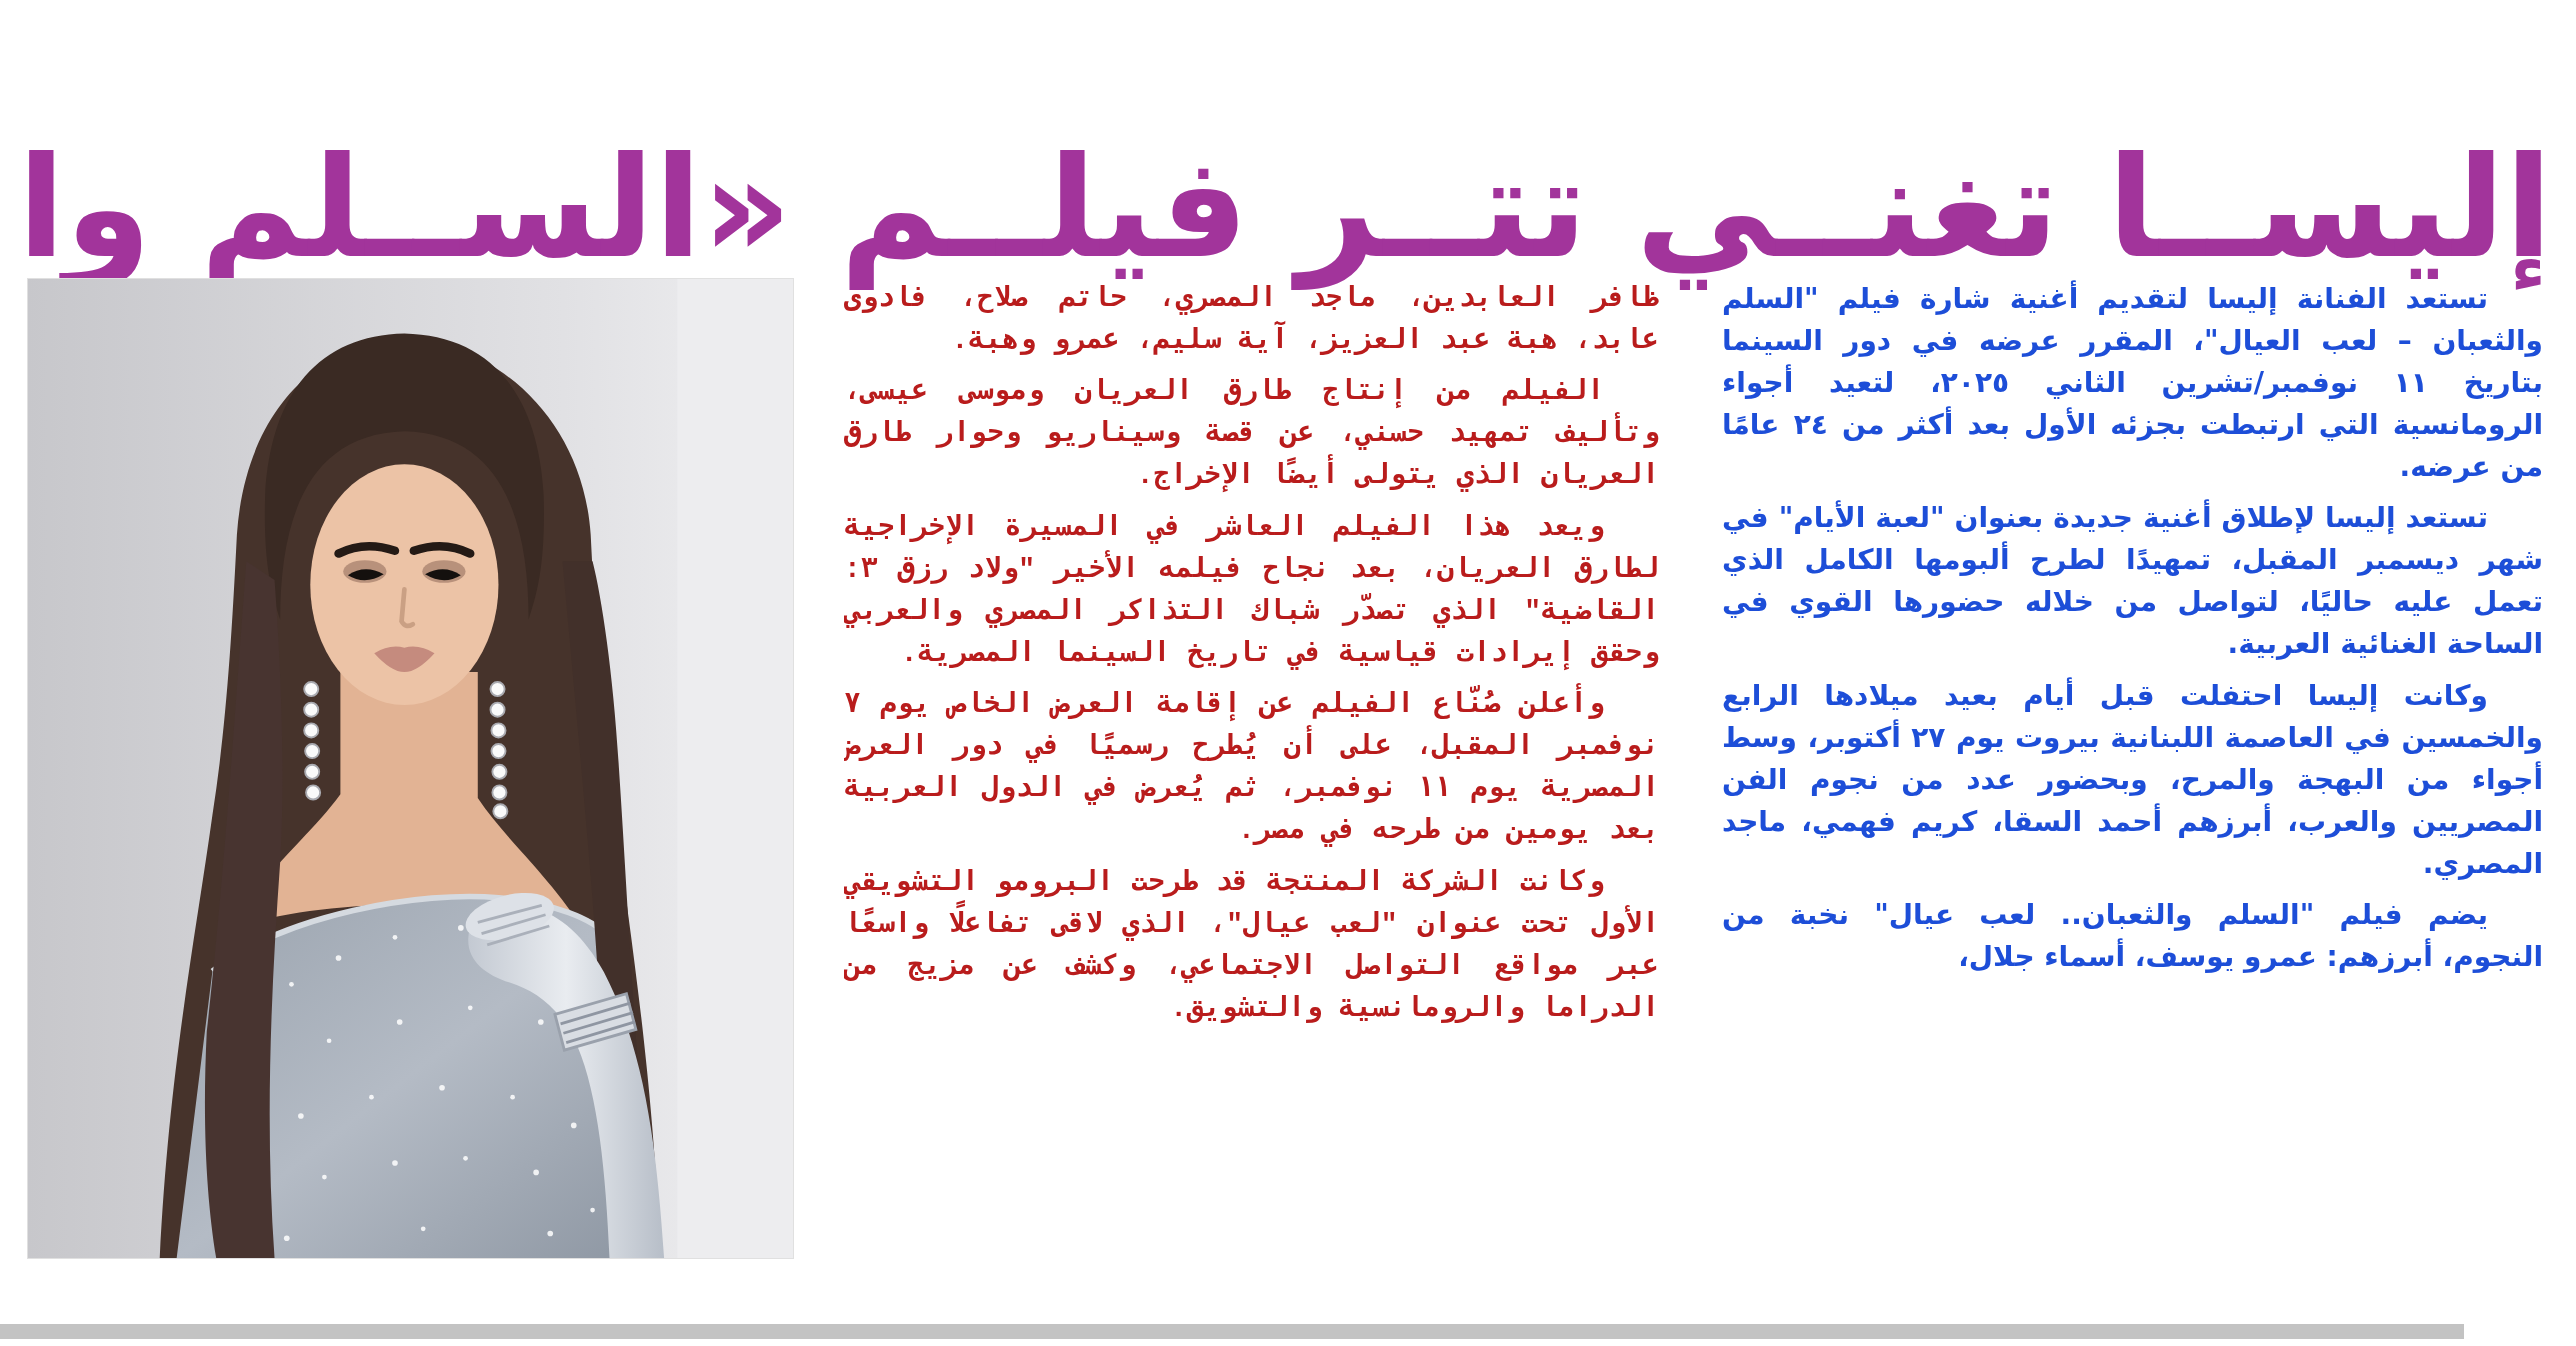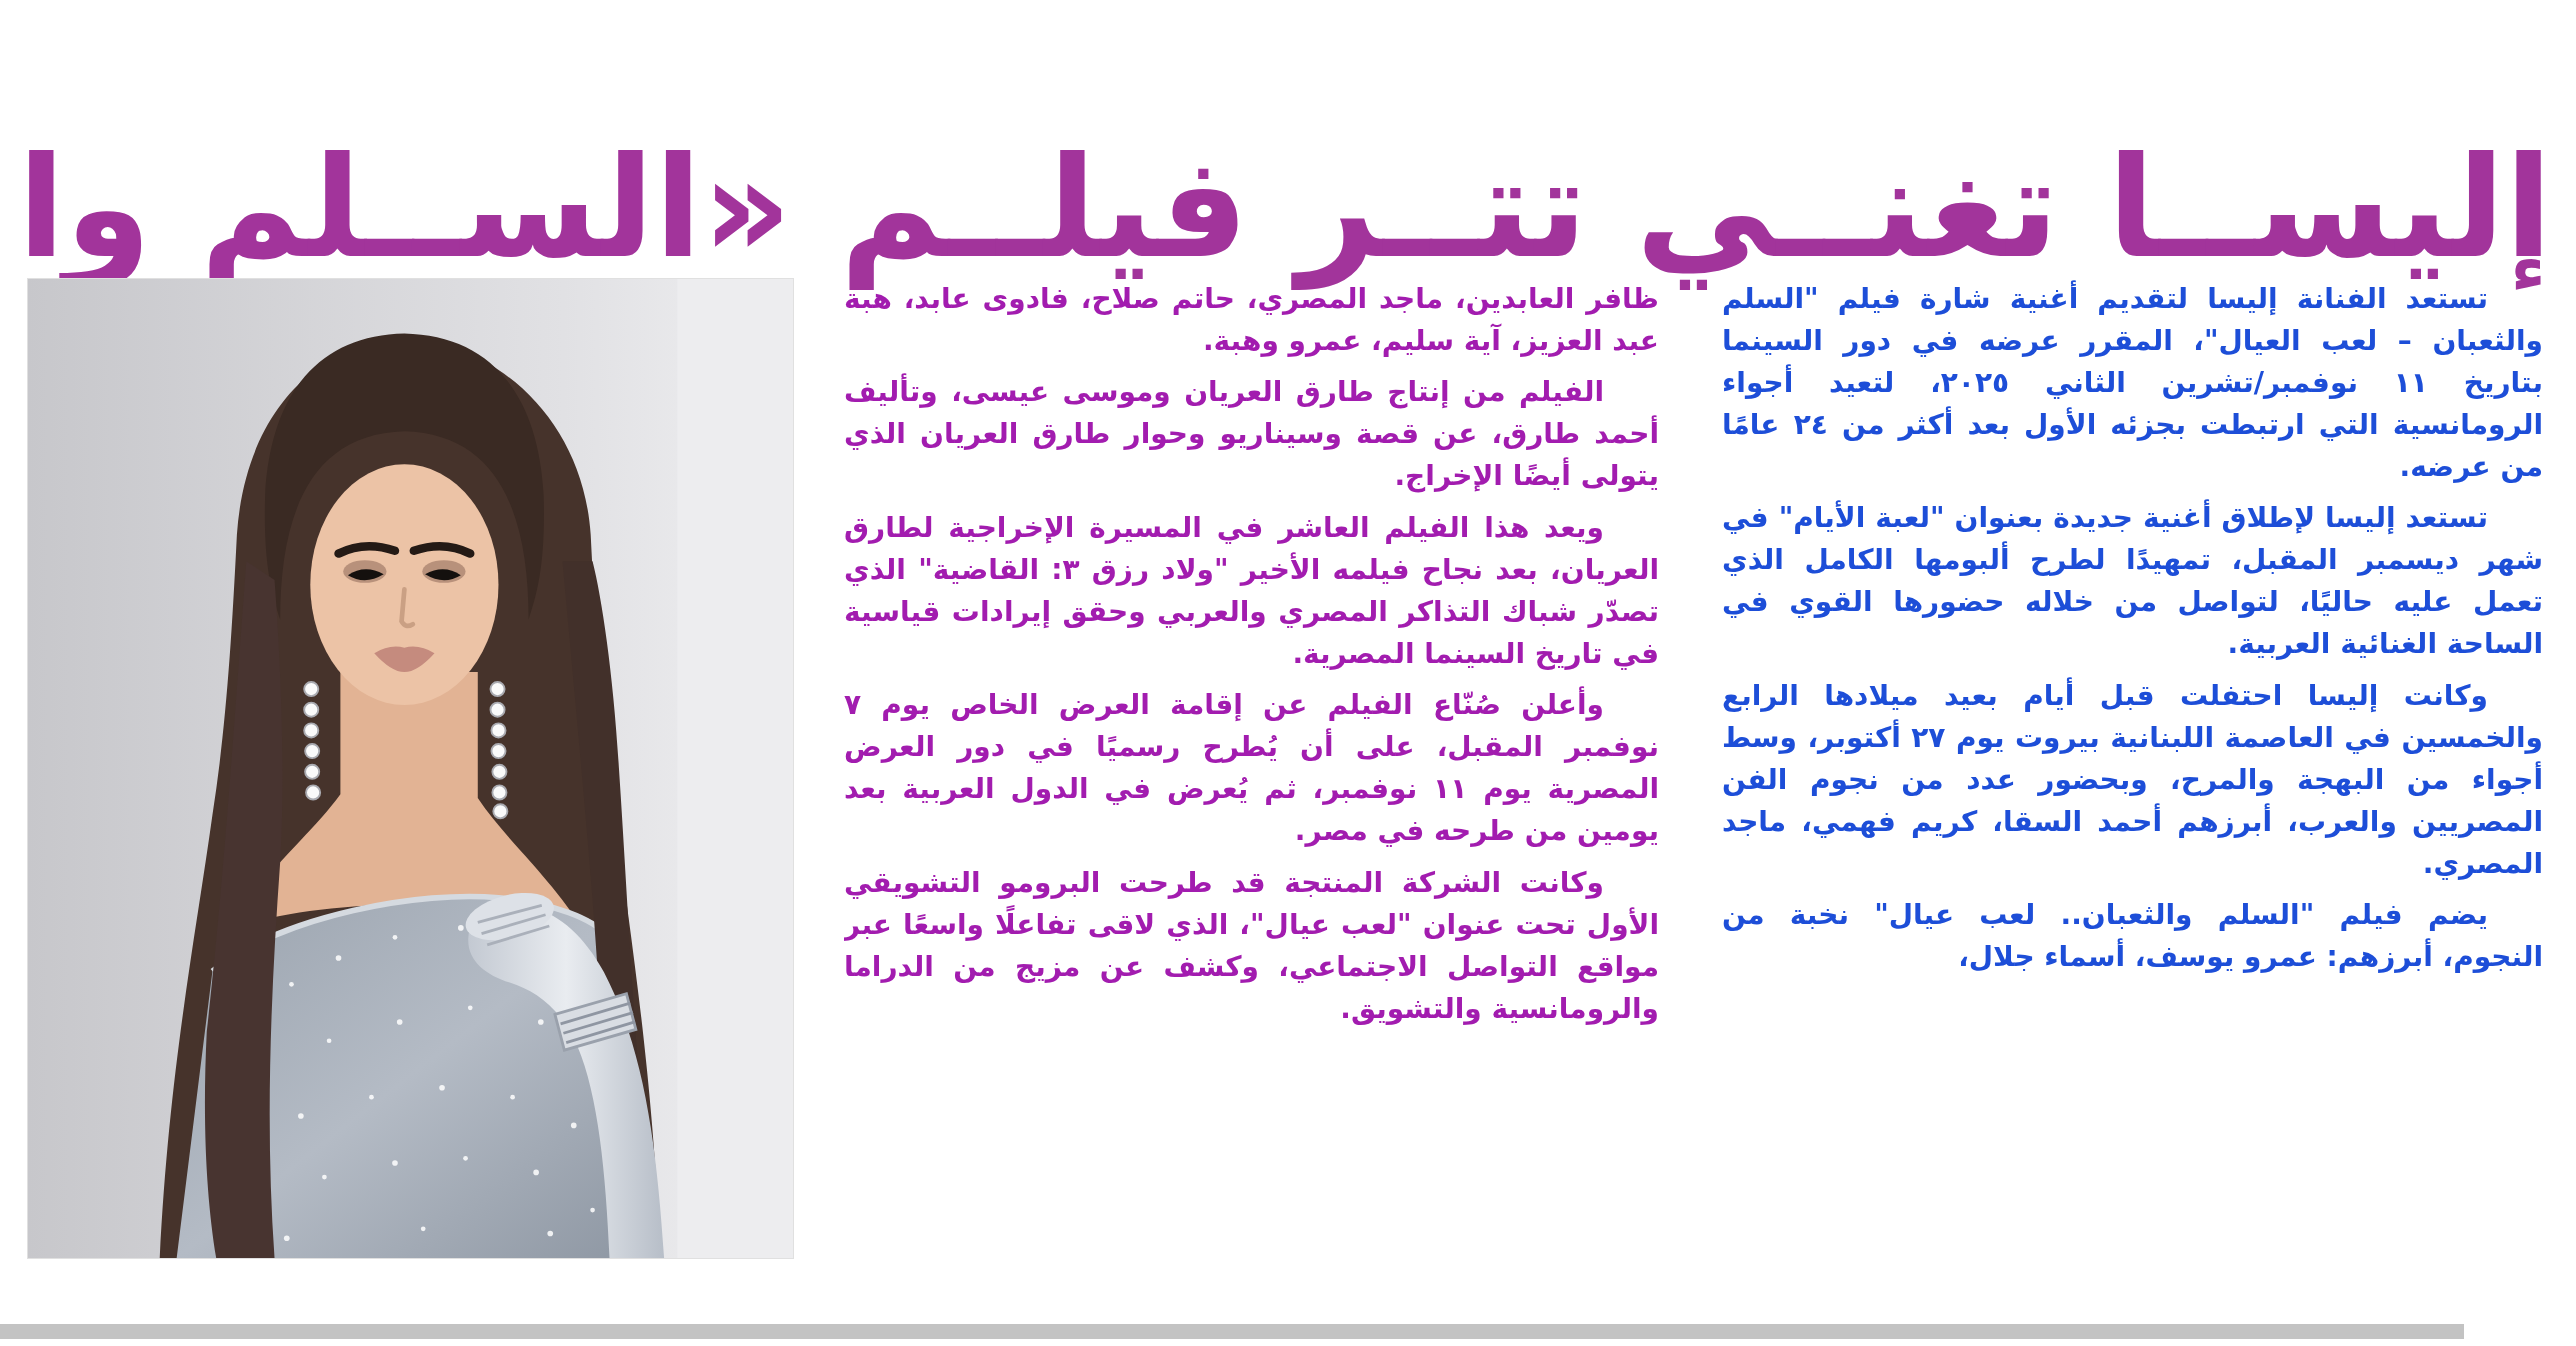--- a/index.html
+++ b/index.html
@@ -181,23 +181,23 @@
     </svg>
   </div>
 
   <div class="column column-right" style="color: #1d4ed8;">
     <p class="para indent">تستعد الفنانة إليسا لتقديم أغنية شارة فيلم "السلم والثعبان – لعب العيال"، المقرر عرضه في دور السينما بتاريخ ١١ نوفمبر/تشرين الثاني ٢٠٢٥، لتعيد أجواء الرومانسية التي ارتبطت بجزئه الأول بعد أكثر من ٢٤ عامًا من عرضه.</p>
     <p class="para indent">تستعد إليسا لإطلاق أغنية جديدة بعنوان "لعبة الأيام" في شهر ديسمبر المقبل، تمهيدًا لطرح ألبومها الكامل الذي تعمل عليه حاليًا، لتواصل من خلاله حضورها القوي في الساحة الغنائية العربية.</p>
     <p class="para indent">وكانت إليسا احتفلت قبل أيام بعيد ميلادها الرابع والخمسين في العاصمة اللبنانية بيروت يوم ٢٧ أكتوبر، وسط أجواء من البهجة والمرح، وبحضور عدد من نجوم الفن المصريين والعرب، أبرزهم أحمد السقا، كريم فهمي، ماجد المصري.</p>
     <p class="para indent">يضم فيلم "السلم والثعبان.. لعب عيال" نخبة من النجوم، أبرزهم: عمرو يوسف، أسماء جلال،</p>
   </div>
 
-  <div class="column column-middle" style="color: #a21caf;">
+  <div class="column column-middle" style="color: #b91c1c; font-family: Liberation Mono, monospace;">
     <p class="para">ظافر العابدين، ماجد المصري، حاتم صلاح، فادوى عابد، هبة عبد العزيز، آية سليم، عمرو وهبة.</p>
-    <p class="para indent">الفيلم من إنتاج طارق العريان وموسى عيسى، وتأليف أحمد طارق، عن قصة وسيناريو وحوار طارق العريان الذي يتولى أيضًا الإخراج.</p>
+    <p class="para indent">الفيلم من إنتاج طارق العريان وموسى عيسى، وتأليف تمهيد حسني، عن قصة وسيناريو وحوار طارق العريان الذي يتولى أيضًا الإخراج.</p>
     <p class="para indent">ويعد هذا الفيلم العاشر في المسيرة الإخراجية لطارق العريان، بعد نجاح فيلمه الأخير "ولاد رزق ٣: القاضية" الذي تصدّر شباك التذاكر المصري والعربي وحقق إيرادات قياسية في تاريخ السينما المصرية.</p>
     <p class="para indent">وأعلن صُنّاع الفيلم عن إقامة العرض الخاص يوم ٧ نوفمبر المقبل، على أن يُطرح رسميًا في دور العرض المصرية يوم ١١ نوفمبر، ثم يُعرض في الدول العربية بعد يومين من طرحه في مصر.</p>
     <p class="para indent">وكانت الشركة المنتجة قد طرحت البرومو التشويقي الأول تحت عنوان "لعب عيال"، الذي لاقى تفاعلًا واسعًا عبر مواقع التواصل الاجتماعي، وكشف عن مزيج من الدراما والرومانسية والتشويق.</p>
   </div>
 
   <div class="bottom-bar" style="background: rgb(195, 195, 195);"></div>
 
 </div>
 
 

